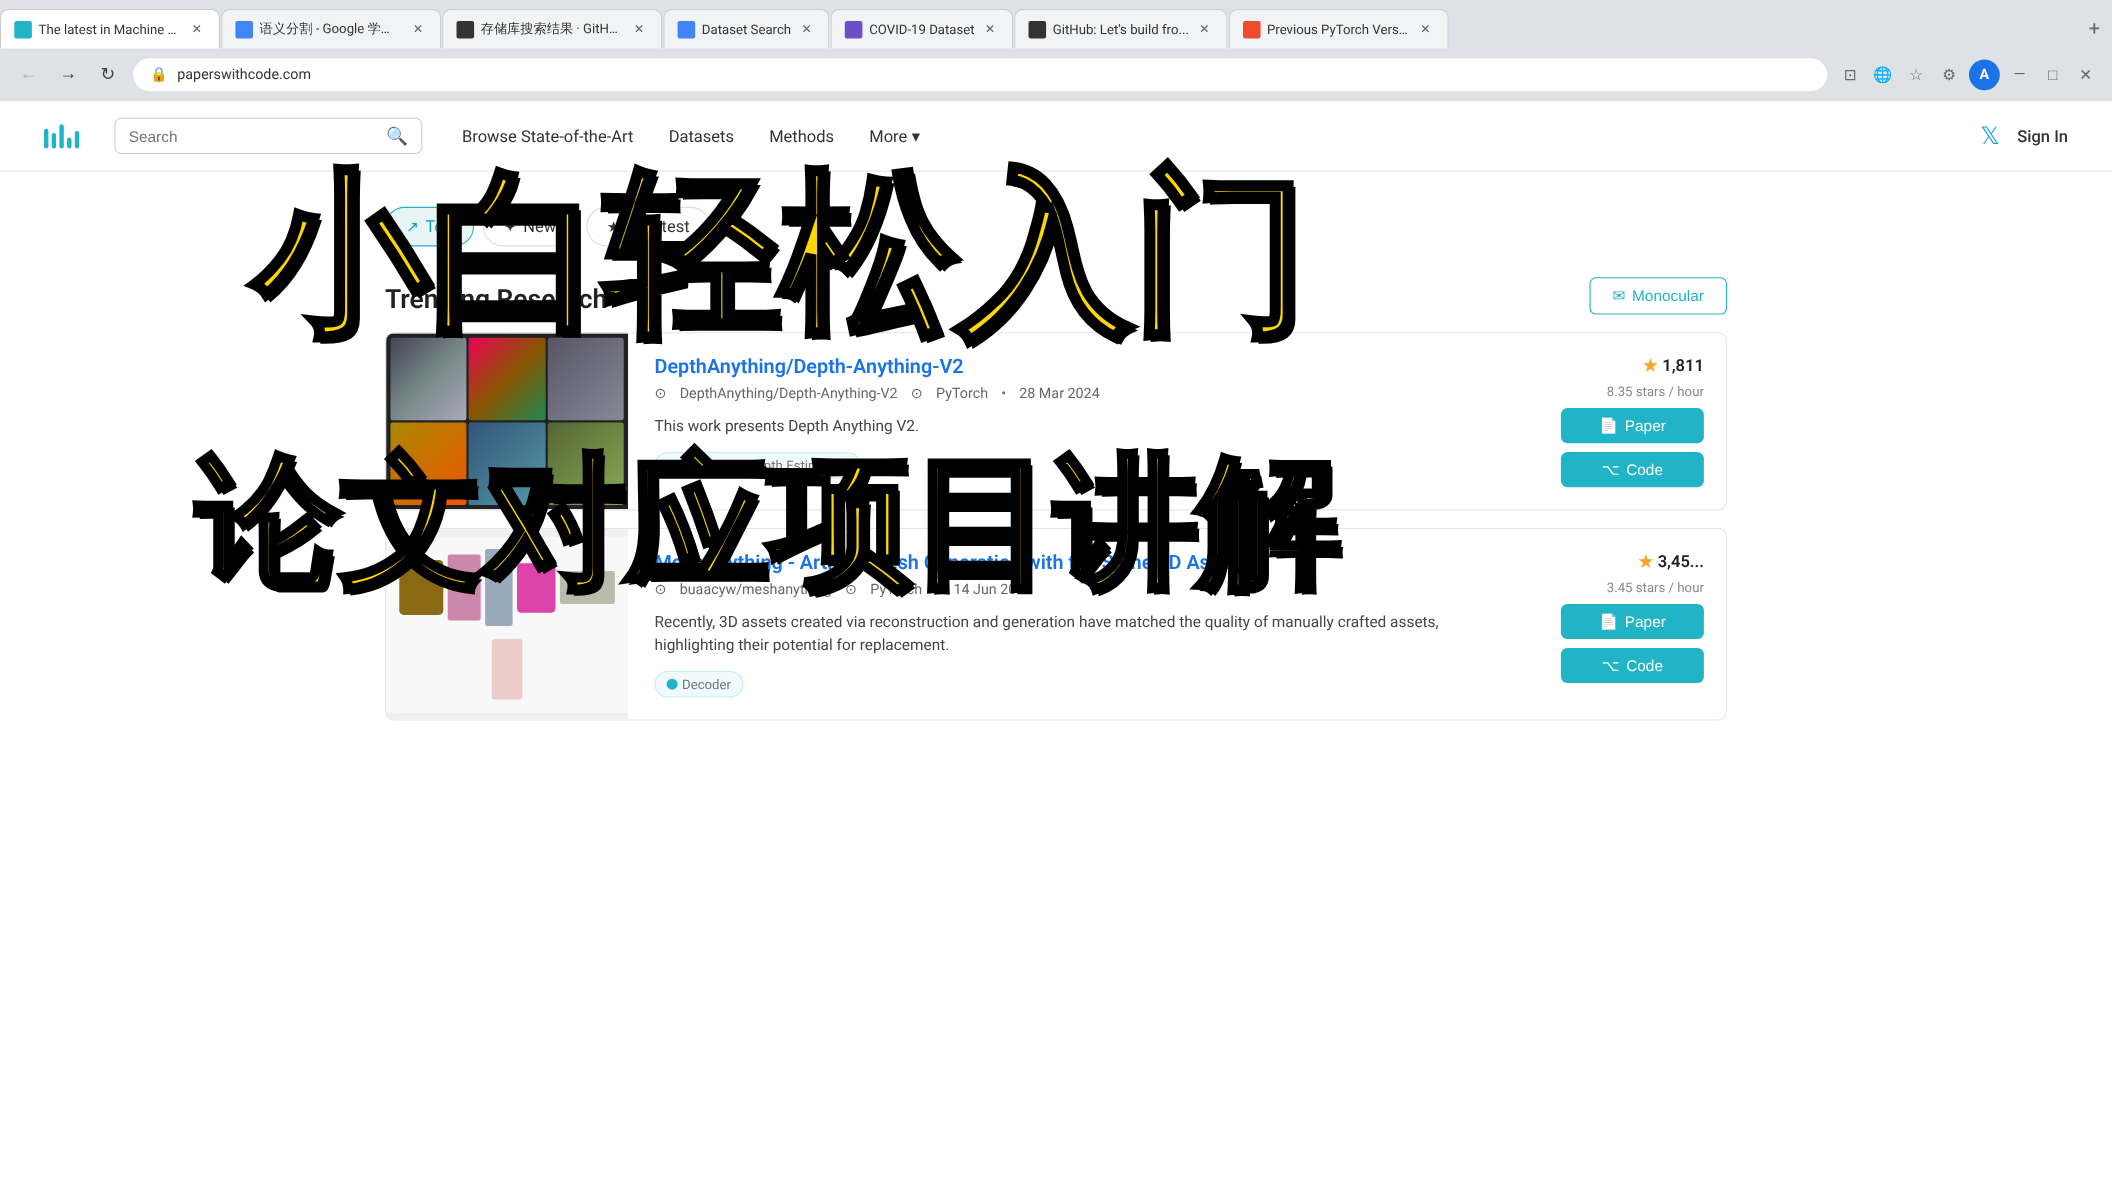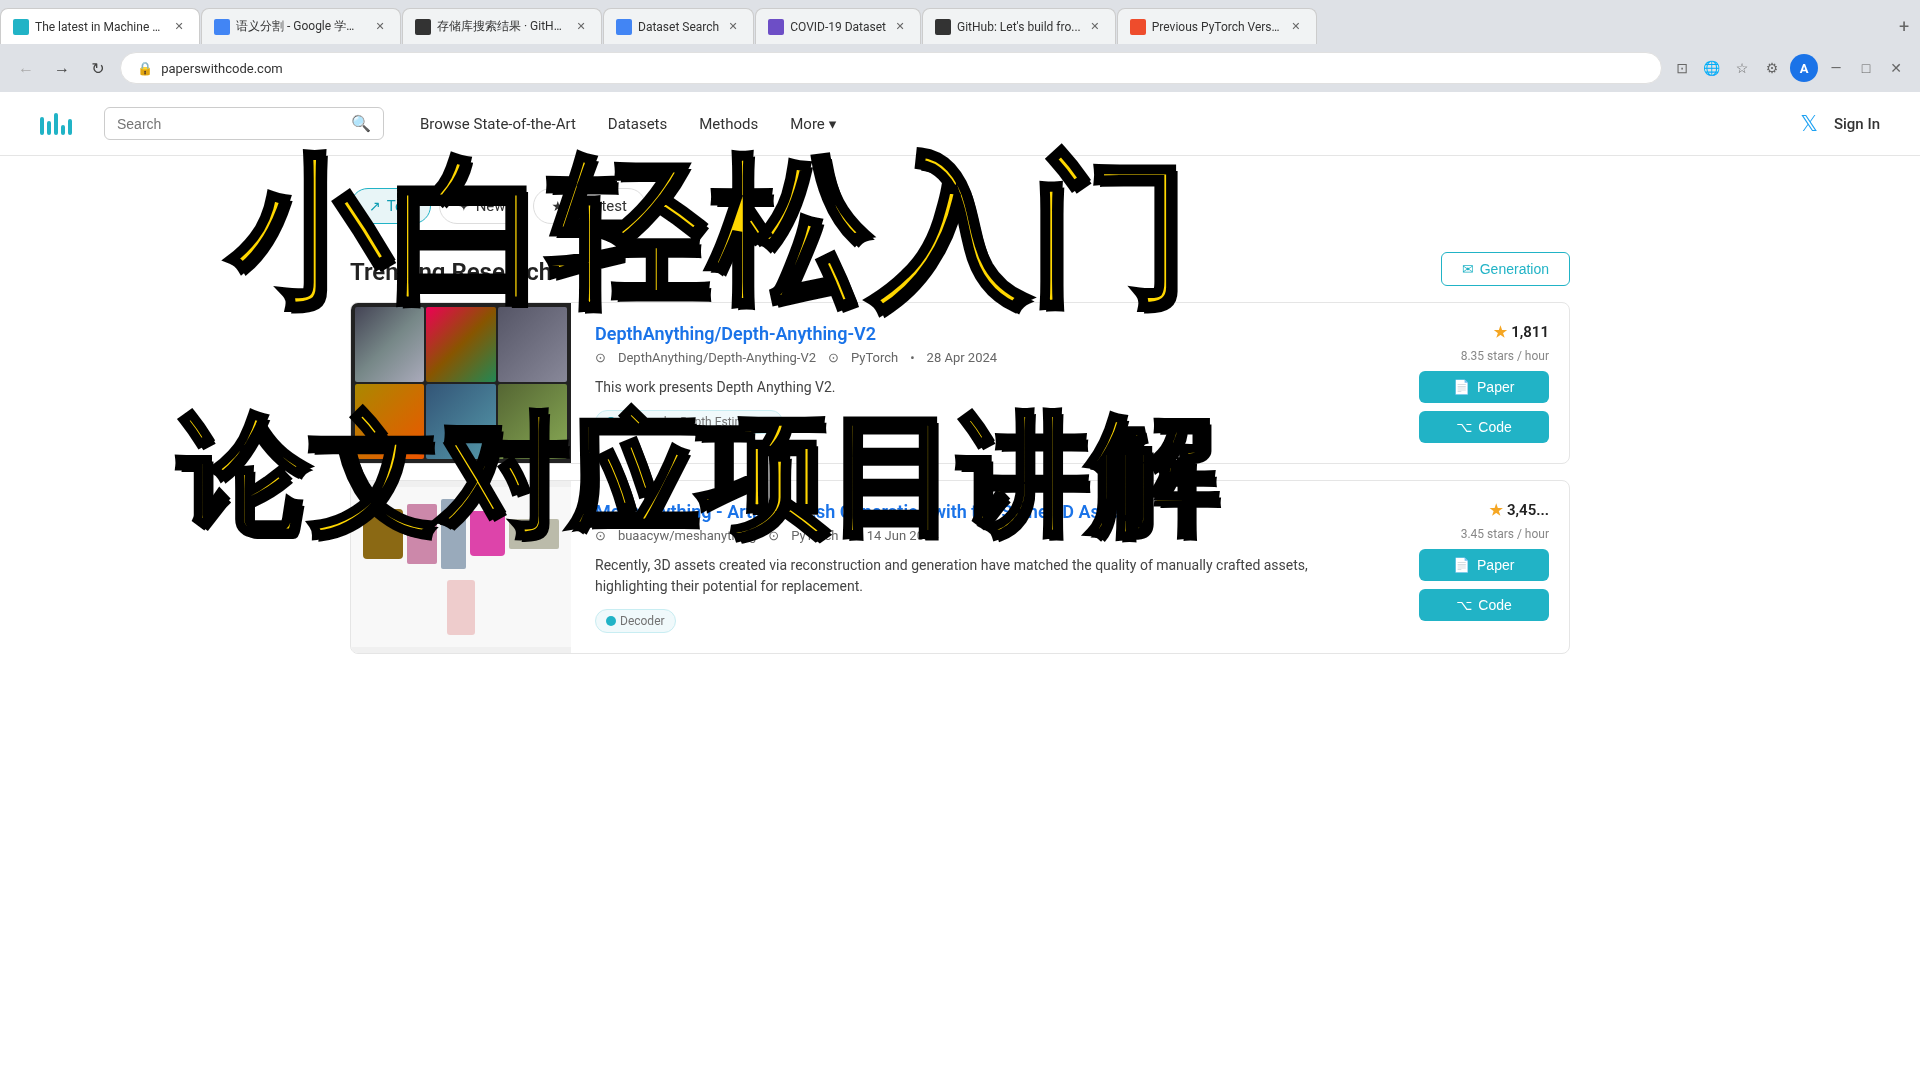--- a/index.html
+++ b/index.html
@@ -212,21 +212,21 @@
       <div class="filter-tab">
         <span class="tab-icon">★</span>
         <span>Greatest</span>
       </div>
     </div>
 
     <div class="section-header">
       <h2 class="section-title">Trending Research</h2>
       <button class="subscribe-btn">
         <span>✉</span>
-        <span>Generation</span>
+        <span>Monocular</span>
       </button>
     </div>
 
     <div class="papers-list">
 
       <div class="paper-card">
         <div class="paper-thumbnail">
           <div class="thumb-frames">
             <div class="thumb-row">
               <div class="thumb-frame img"></div>
@@ -241,21 +241,21 @@
           </div>
         </div>
         <div class="paper-content">
           <div class="paper-title">DepthAnything/Depth-Anything-V2</div>
           <div class="paper-meta">
             <span>⊙</span>
             <span>DepthAnything/Depth-Anything-V2</span>
             <span>⊙</span>
             <span>PyTorch</span>
             <span>•</span>
-            <span>28 Apr 2024</span>
+            <span>28 Mar 2024</span>
           </div>
           <div class="paper-desc">This work presents Depth Anything V2.</div>
           <div class="paper-tags">
             <div class="paper-tag">
               <div class="tag-dot" style="background:#21b3c6;"></div>
               <span>Monocular Depth Estimation</span>
             </div>
           </div>
         </div>
         <div class="paper-actions">

